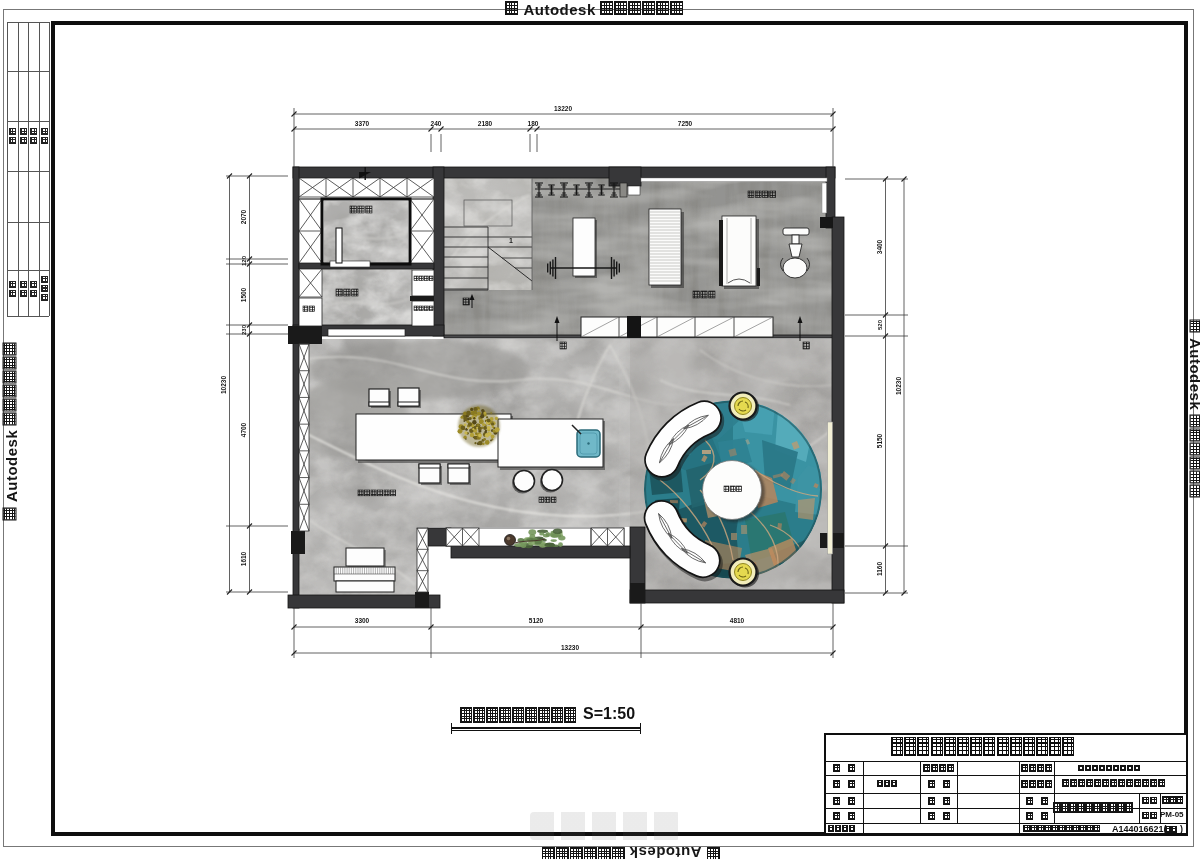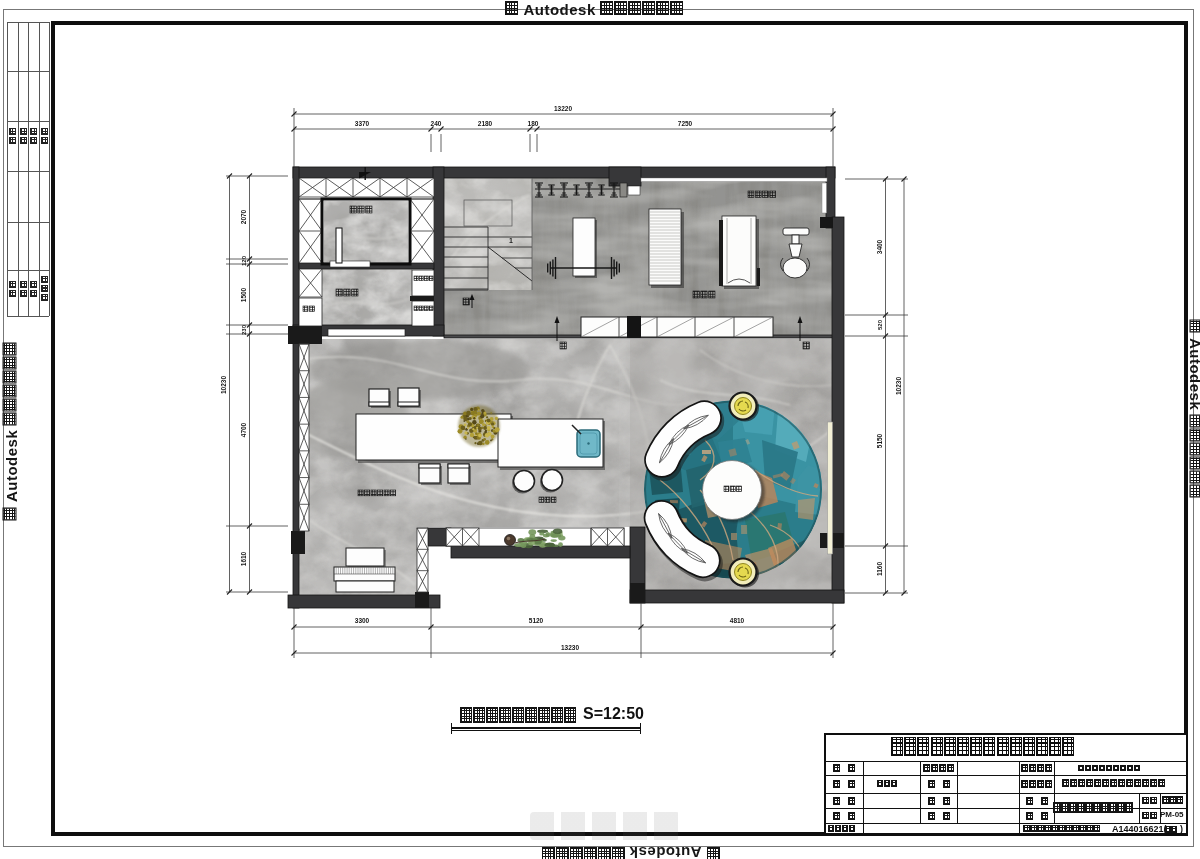--- a/index.html
+++ b/index.html
@@ -61,21 +61,21 @@
     <div style="width:7px;height:7px;margin-bottom:2px;border:1px solid #222;background:repeating-linear-gradient(0deg,#222 0 1px,transparent 1px 2.5px),repeating-linear-gradient(90deg,#222 0 1px,transparent 1px 2.5px);"></div>
     <div style="width:7px;height:7px;margin-bottom:2px;border:1px solid #222;background:repeating-linear-gradient(0deg,#222 0 1px,transparent 1px 2.5px),repeating-linear-gradient(90deg,#222 0 1px,transparent 1px 2.5px);"></div>
     <div style="width:7px;height:7px;margin-bottom:2px;border:1px solid #222;background:repeating-linear-gradient(0deg,#222 0 1px,transparent 1px 2.5px),repeating-linear-gradient(90deg,#222 0 1px,transparent 1px 2.5px);"></div>
   </div>
 <div class="abs wm" style="left:505px;top:1px;width:190px;font-size:14px;"><span style="font-size:0;line-height:0;display:inline-block;vertical-align:top;"><i class="z" style="width:13px;height:14px;margin-right:1px"></i></span> <span style="font-size:15px;">Autodesk</span> <span style="font-size:0;line-height:0;display:inline-block;vertical-align:top;"><i class="z" style="width:13px;height:14px;margin-right:1px"></i><i class="z" style="width:13px;height:14px;margin-right:1px"></i><i class="z" style="width:13px;height:14px;margin-right:1px"></i><i class="z" style="width:13px;height:14px;margin-right:1px"></i><i class="z" style="width:13px;height:14px;margin-right:1px"></i><i class="z" style="width:13px;height:14px;margin-right:1px"></i></span></div>
 <div class="abs wm" style="left:530px;top:844px;width:190px;font-size:14px;transform:rotate(180deg);"><span style="font-size:0;line-height:0;display:inline-block;vertical-align:top;"><i class="z" style="width:13px;height:14px;margin-right:1px"></i></span> <span style="font-size:15px;">Autodesk</span> <span style="font-size:0;line-height:0;display:inline-block;vertical-align:top;"><i class="z" style="width:13px;height:14px;margin-right:1px"></i><i class="z" style="width:13px;height:14px;margin-right:1px"></i><i class="z" style="width:13px;height:14px;margin-right:1px"></i><i class="z" style="width:13px;height:14px;margin-right:1px"></i><i class="z" style="width:13px;height:14px;margin-right:1px"></i><i class="z" style="width:13px;height:14px;margin-right:1px"></i></span></div>
 <div class="abs wm" style="left:-84px;top:417px;width:190px;font-size:14px;transform:rotate(-90deg);"><span style="font-size:0;line-height:0;display:inline-block;vertical-align:top;"><i class="z" style="width:13px;height:14px;margin-right:1px"></i></span> <span style="font-size:15px;">Autodesk</span> <span style="font-size:0;line-height:0;display:inline-block;vertical-align:top;"><i class="z" style="width:13px;height:14px;margin-right:1px"></i><i class="z" style="width:13px;height:14px;margin-right:1px"></i><i class="z" style="width:13px;height:14px;margin-right:1px"></i><i class="z" style="width:13px;height:14px;margin-right:1px"></i><i class="z" style="width:13px;height:14px;margin-right:1px"></i><i class="z" style="width:13px;height:14px;margin-right:1px"></i></span></div>
 <div class="abs wm" style="left:1100px;top:406px;width:190px;font-size:14px;transform:rotate(90deg);"><span style="font-size:0;line-height:0;display:inline-block;vertical-align:top;"><i class="z" style="width:13px;height:14px;margin-right:1px"></i></span> <span style="font-size:15px;">Autodesk</span> <span style="font-size:0;line-height:0;display:inline-block;vertical-align:top;"><i class="z" style="width:13px;height:14px;margin-right:1px"></i><i class="z" style="width:13px;height:14px;margin-right:1px"></i><i class="z" style="width:13px;height:14px;margin-right:1px"></i><i class="z" style="width:13px;height:14px;margin-right:1px"></i><i class="z" style="width:13px;height:14px;margin-right:1px"></i><i class="z" style="width:13px;height:14px;margin-right:1px"></i></span></div>
 <div class="abs" style="left:530px;top:812px;width:150px;height:28px;opacity:0.13;background:repeating-linear-gradient(90deg,#666 0 24px,transparent 24px 31px);border-radius:4px;"></div>
 <div class="abs" style="left:460px;top:707px;"><span style="font-size:0;line-height:0;display:inline-block;vertical-align:top;"><i class="z" style="width:12px;height:16px;margin-right:1px"></i><i class="z" style="width:12px;height:16px;margin-right:1px"></i><i class="z" style="width:12px;height:16px;margin-right:1px"></i><i class="z" style="width:12px;height:16px;margin-right:1px"></i><i class="z" style="width:12px;height:16px;margin-right:1px"></i><i class="z" style="width:12px;height:16px;margin-right:1px"></i><i class="z" style="width:12px;height:16px;margin-right:1px"></i><i class="z" style="width:12px;height:16px;margin-right:1px"></i><i class="z" style="width:12px;height:16px;margin-right:1px"></i></span></div>
-<div class="abs" style="left:583px;top:706px;font-size:16px;font-weight:bold;color:#111;line-height:1.05;">S=12:50</div>
+<div class="abs" style="left:583px;top:706px;font-size:16px;font-weight:bold;color:#111;line-height:1.05;">S=1:50</div>
 <div class="abs" style="left:452px;top:727px;width:188px;height:2px;background:#111;"></div>
 <div class="abs" style="left:452px;top:730px;width:188px;height:1px;background:#111;"></div>
 <div class="abs" style="left:451px;top:723px;width:1px;height:11px;background:#111;"></div>
 <div class="abs" style="left:640px;top:723px;width:1px;height:11px;background:#111;"></div>
 <div class="abs" style="left:824px;top:733px;width:364px;height:102px;border:2px solid #0e0e0e;background:#fff;"></div>
 <div class="abs" style="left:824px;top:761px;width:364px;height:1px;background:#111;"></div>
 <div class="abs" style="left:824px;top:775px;width:364px;height:1px;background:#111;"></div>
 <div class="abs" style="left:824px;top:793px;width:364px;height:1px;background:#111;"></div>
 <div class="abs" style="left:824px;top:808px;width:364px;height:1px;background:#111;"></div>
 <div class="abs" style="left:824px;top:823px;width:364px;height:1px;background:#111;"></div>

